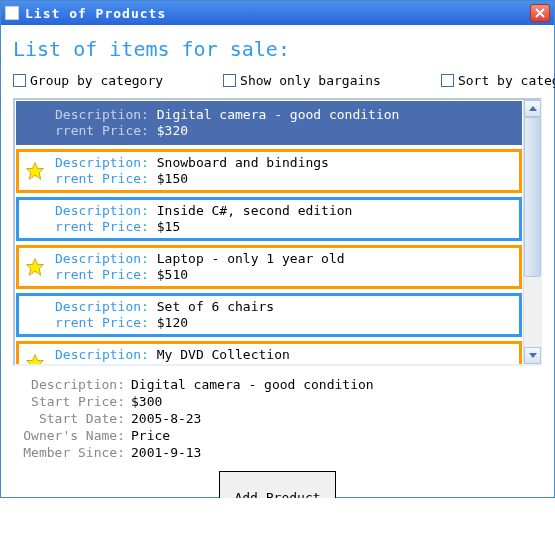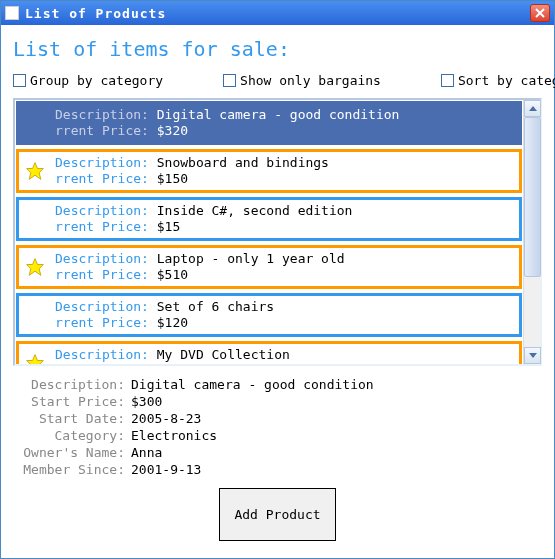--- a/index.html
+++ b/index.html
@@ -1,17 +1,17 @@
 <!DOCTYPE html>
 <html><head>
 <meta charset="utf-8">
 <style>
 * { margin: 0; padding: 0; box-sizing: border-box; }
 body { font-family: "SimSun", "NSimSun", monospace; font-size: 13px; background: #fff; overflow: hidden; }
-.window { width: 555px; height: 559px; border: 1px solid #4a8ac4; background: #fff; }
+.window { width: 555px; height: 498px; border: 1px solid #4a8ac4; background: #fff; }
 .titlebar { height: 24px; background: linear-gradient(#4a8ff0, #2766d8); display: flex; align-items: center; padding: 0 4px; color: #fff; }
 .titlebar-icon { width: 14px; height: 14px; background: #fff; margin-right: 6px; border: 1px solid #ccc; }
 .titlebar-text { flex: 1; font-weight: bold; letter-spacing: 1px; }
 .close-btn { width: 20px; height: 18px; background: linear-gradient(#f09080, #e04030); border: 1px solid #b03020; border-radius: 3px; display: flex; align-items: center; justify-content: center; cursor: pointer; color: #fff; }
 .close-x { stroke: #fff; stroke-width: 2; }
 .content { padding: 12px; }
 .heading { color: #3399ee; font-size: 20px; margin-bottom: 12px; font-family: "SimSun", monospace; }
 .checkrow { display: flex; margin-bottom: 10px; font-size: 13px; align-items: flex-end; }
 .check-item { display: flex; align-items: center; margin-right: 60px; white-space: nowrap; }
 .check-item:last-child { margin-right: 0; }
@@ -148,26 +148,22 @@
         </div>
         <div class="detail-row">
           <div class="detail-label">Start Price:</div>
           <div class="detail-val">$300</div>
         </div>
         <div class="detail-row">
           <div class="detail-label">Start Date:</div>
           <div class="detail-val">2005-8-23</div>
         </div>
         <div class="detail-row">
-          <div class="detail-label">Category:</div>
-          <div class="detail-val">Electronics</div>
-        </div>
-        <div class="detail-row">
           <div class="detail-label">Owner's Name:</div>
-          <div class="detail-val">Anna</div>
+          <div class="detail-val">Price</div>
         </div>
         <div class="detail-row">
           <div class="detail-label">Member Since:</div>
           <div class="detail-val">2001-9-13</div>
         </div>
       </div>
 
     <div class="btn-row">
       <button class="add-btn">Add Product</button>
     </div>

